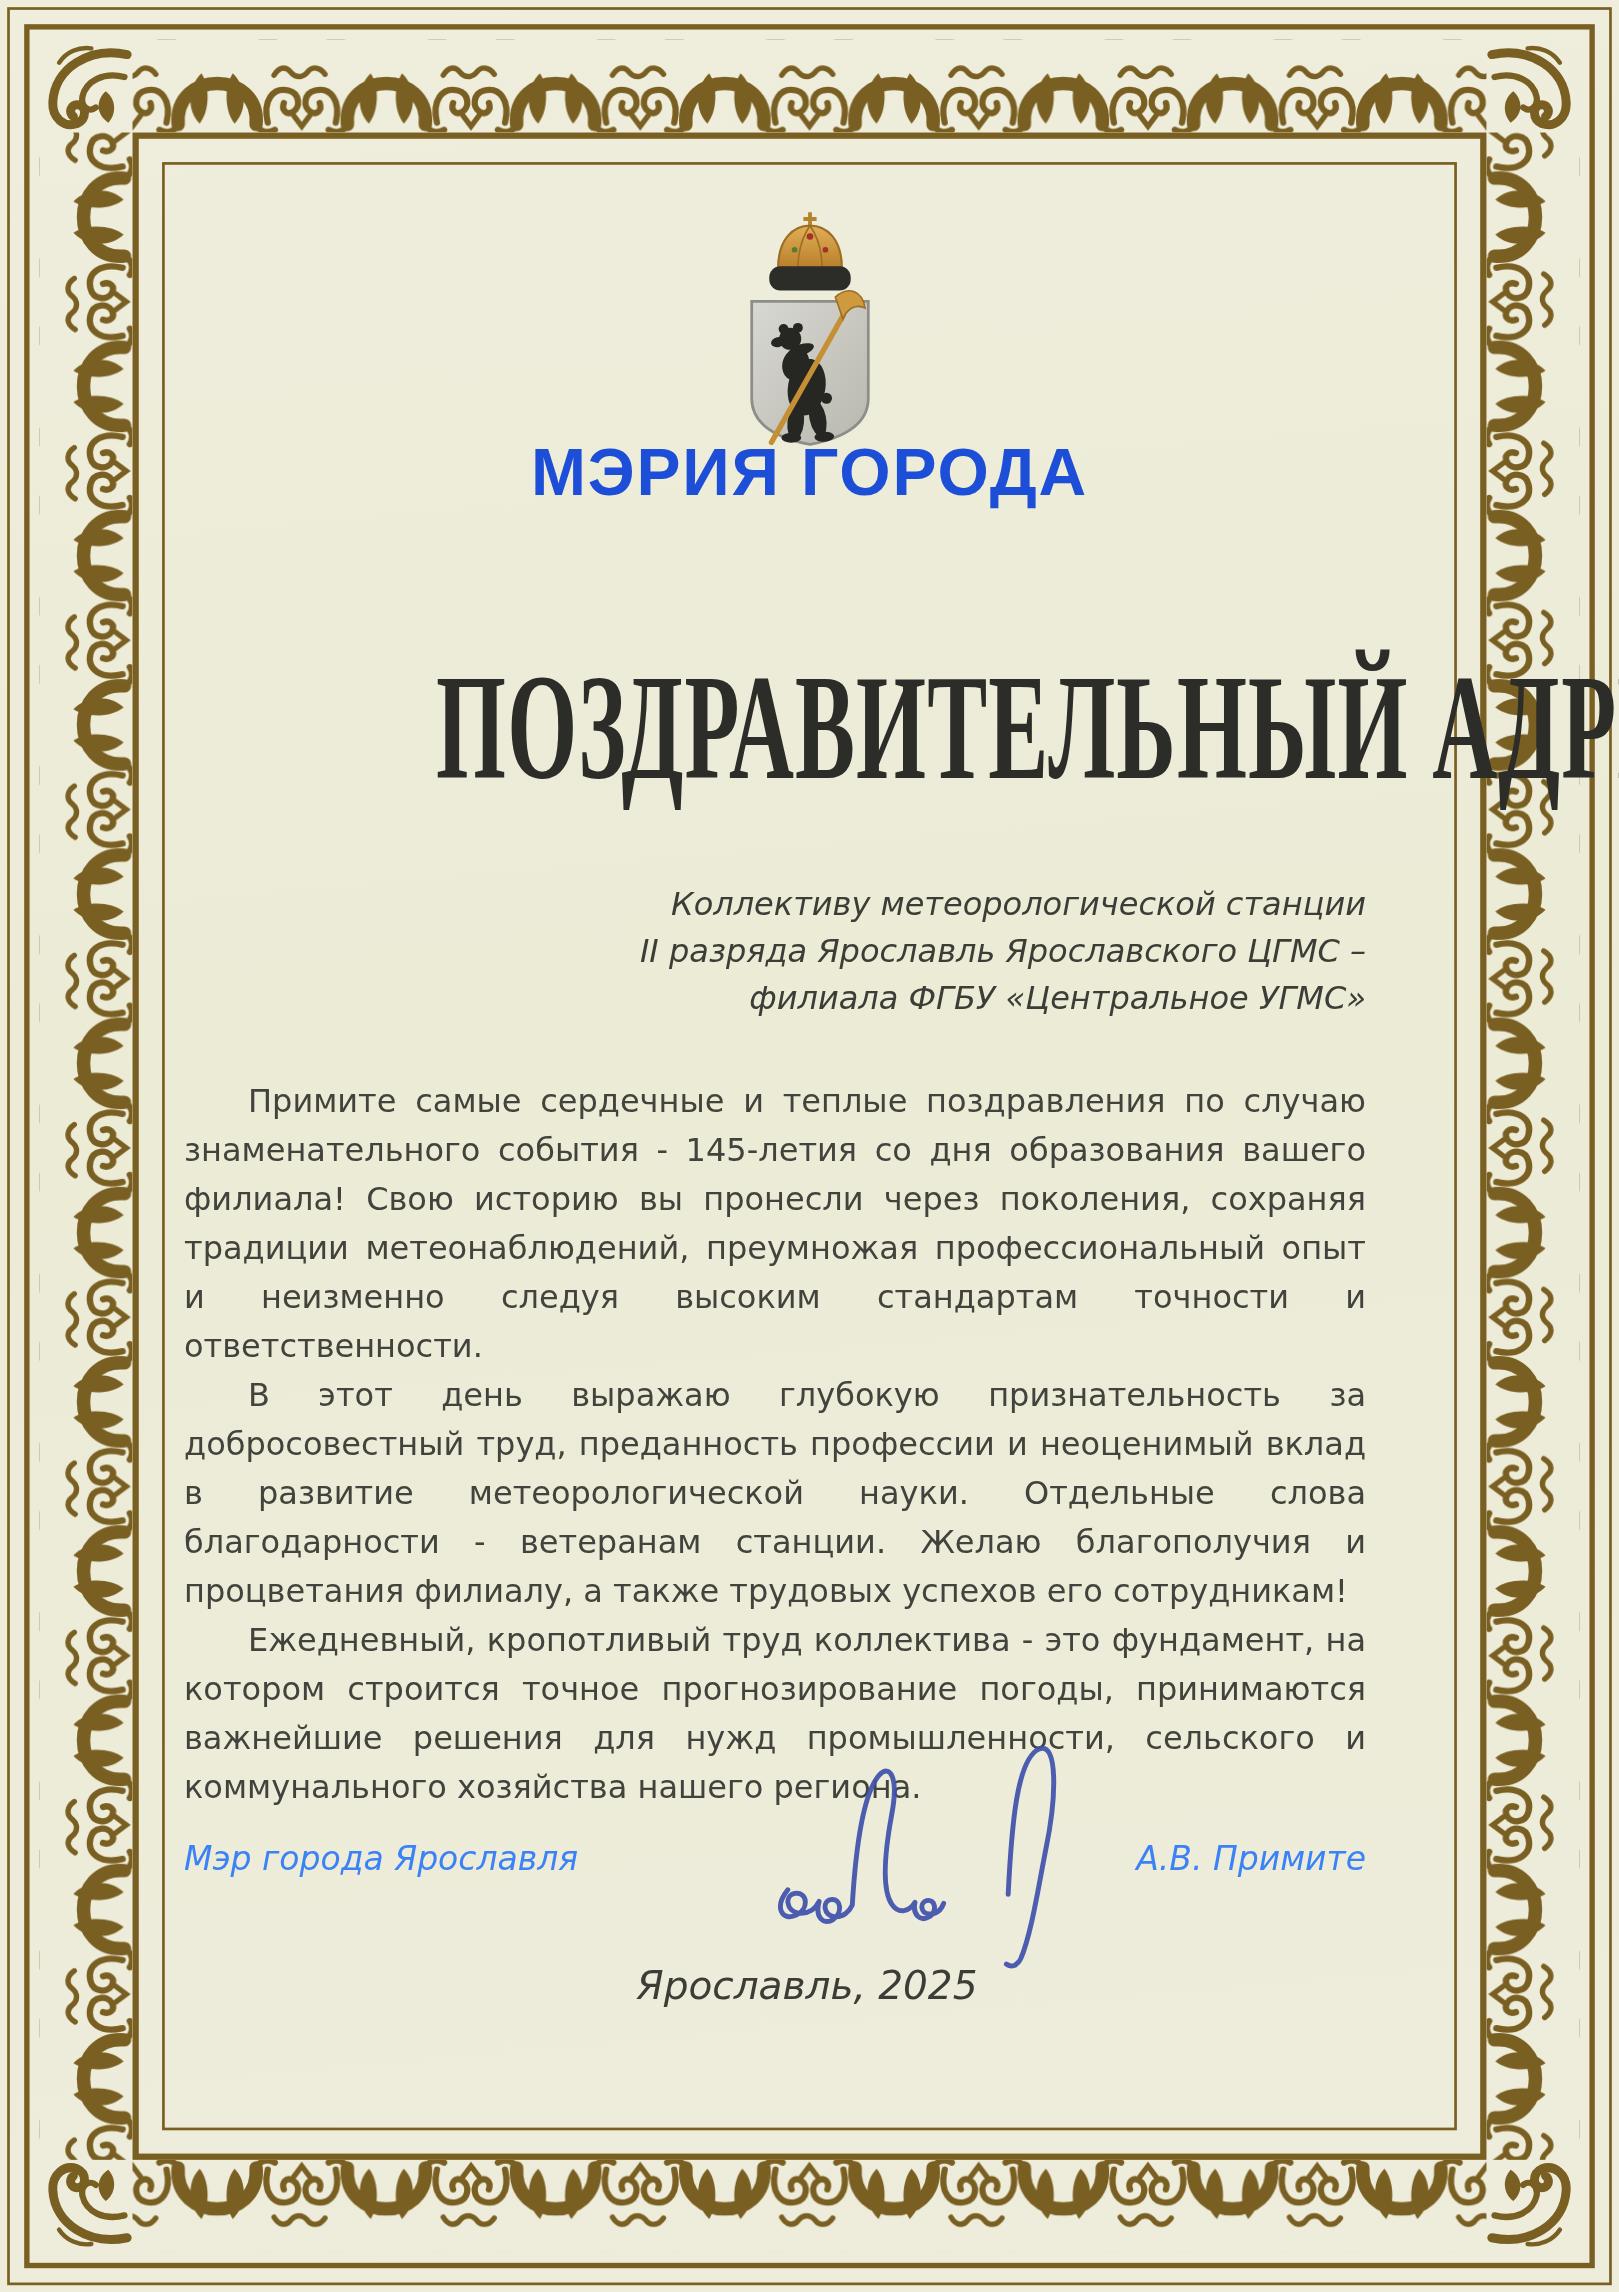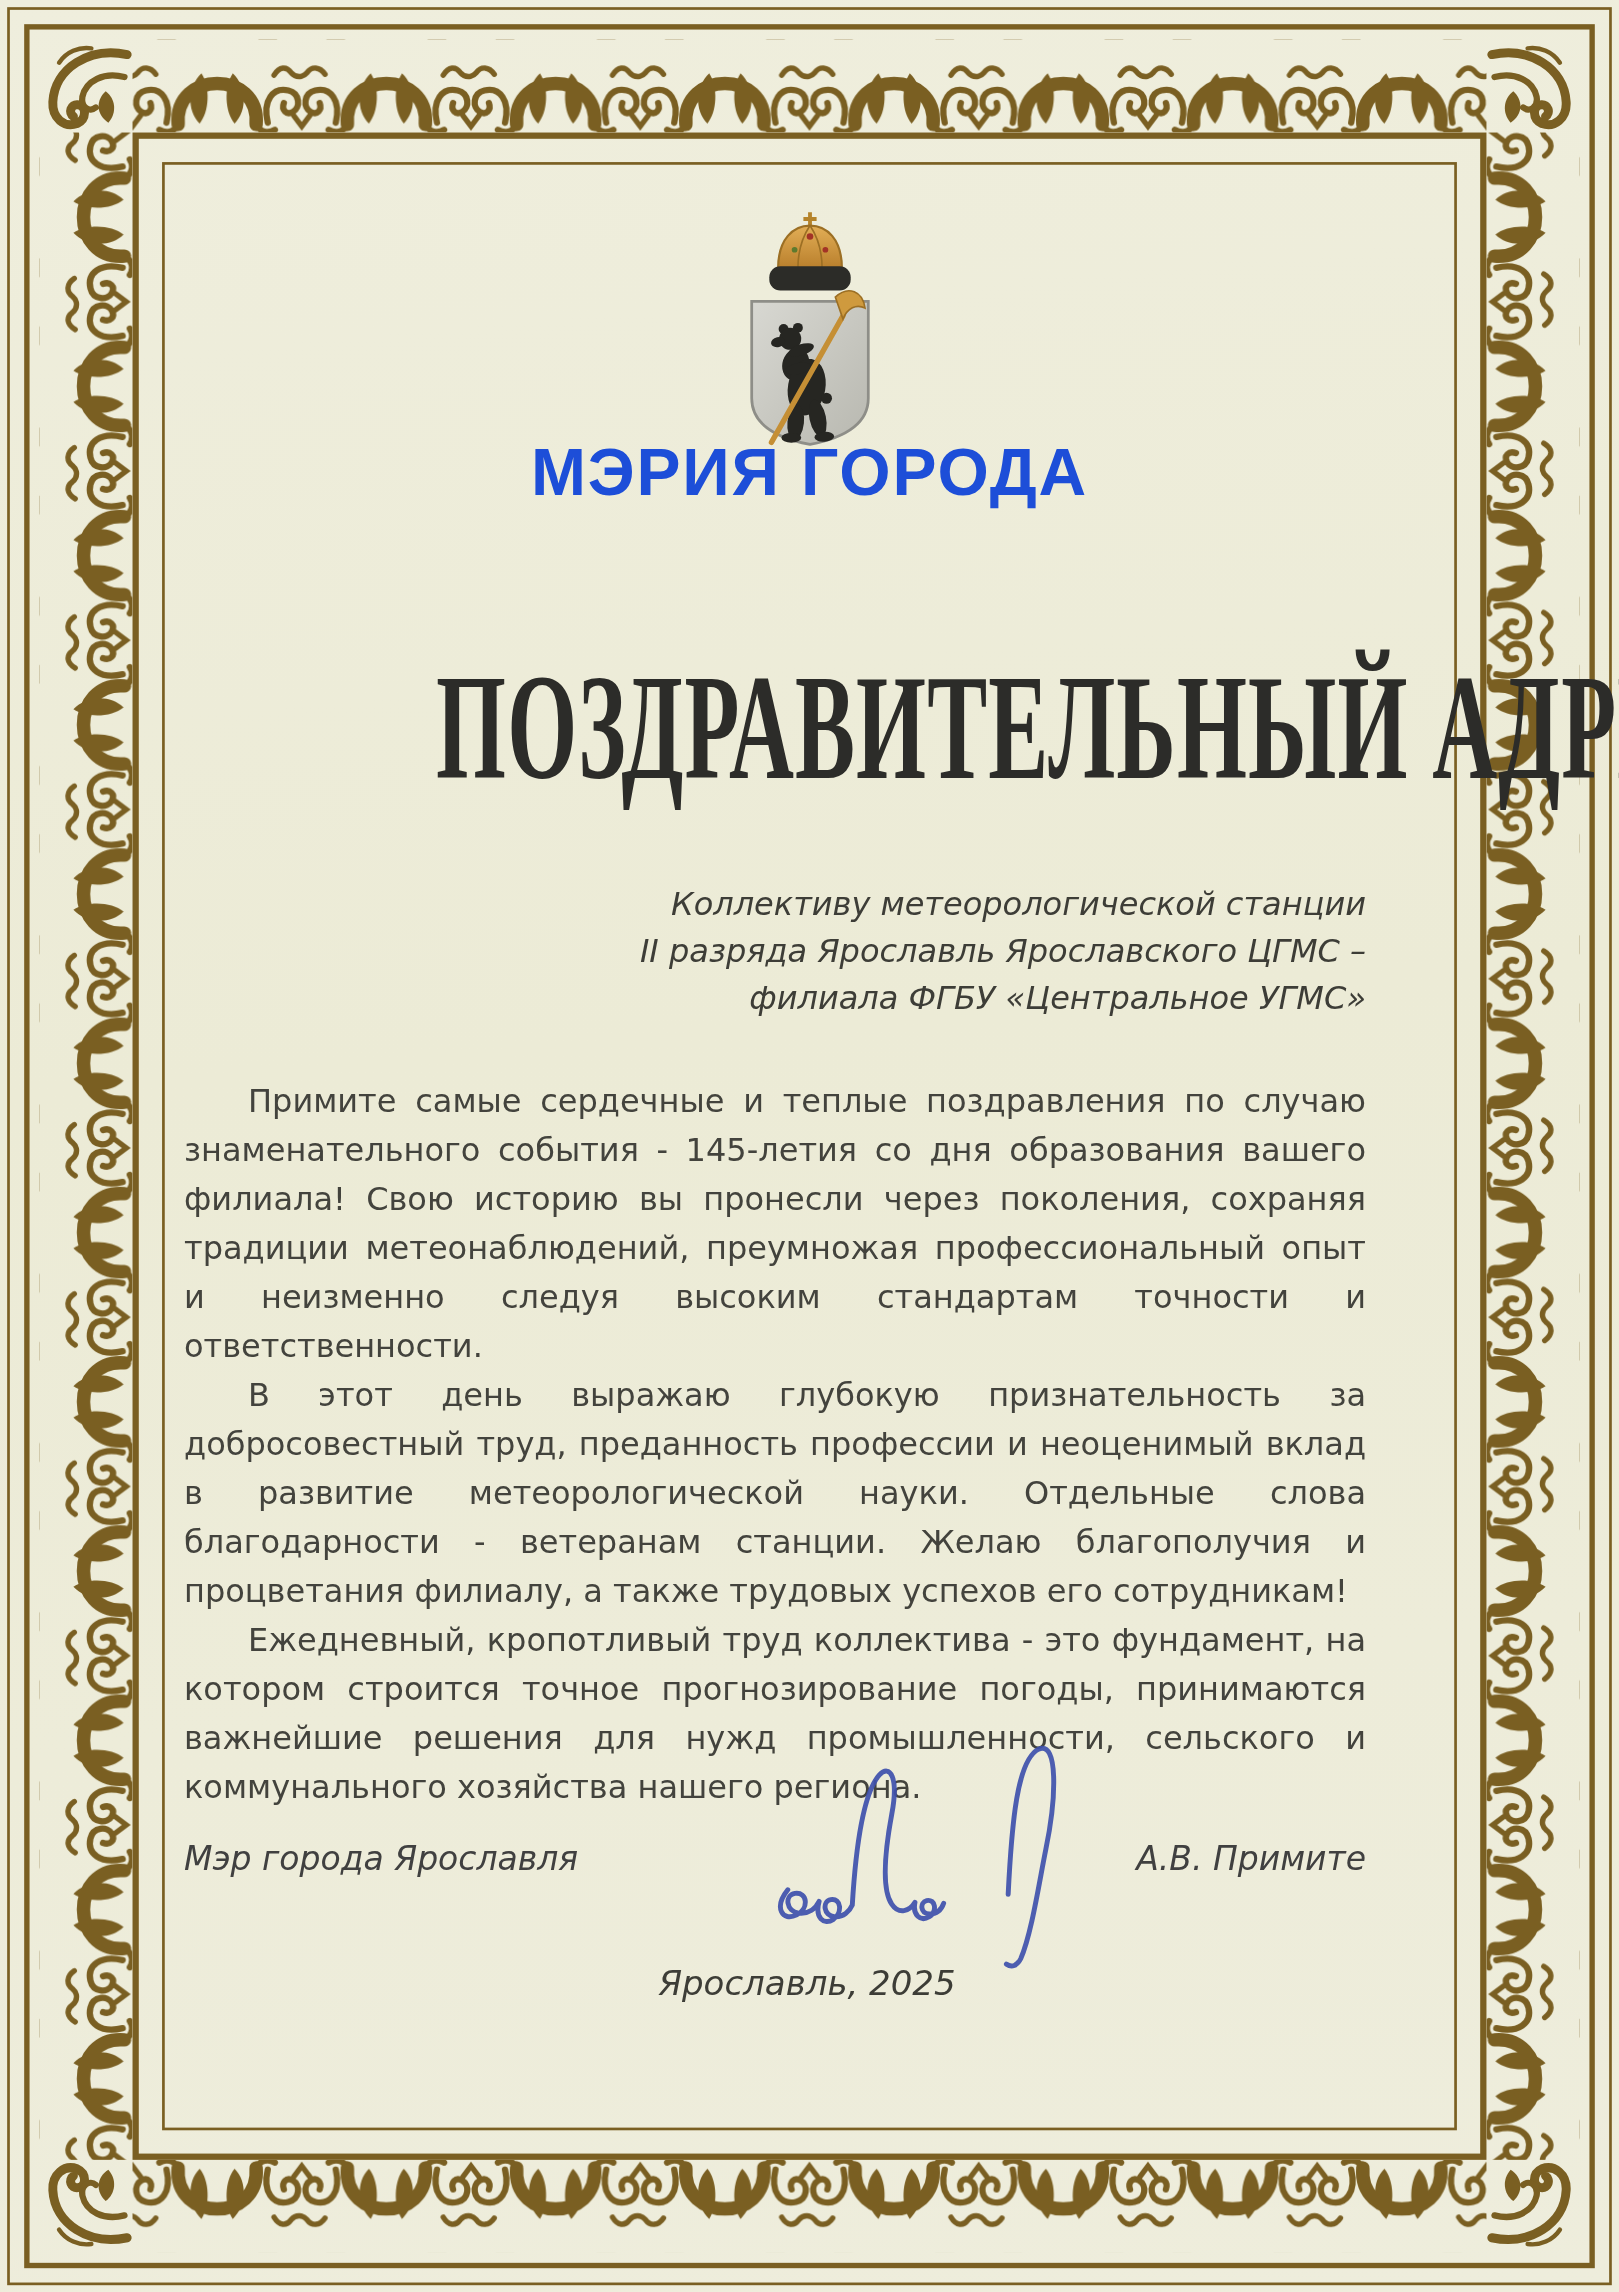--- a/index.html
+++ b/index.html
@@ -31,26 +31,26 @@
   }
   .body-text{
     position:absolute;top:1077px;left:184px;width:1182px;
     font-size:32px;line-height:49px;color:#43433d;
     text-align:justify;
   }
   .body-text p{margin:0;text-indent:64px;}
   .sign-row{
     position:absolute;top:1838px;left:184px;width:1182px;
     display:flex;justify-content:space-between;align-items:center;
-    font-style:italic;font-size:33px;line-height:41px;color:#404040;
+    font-style:italic;font-size:33px;line-height:41px;color:#3b82f6;
   }
   .signature-svg{position:absolute;left:743px;top:1715px;width:430px;height:260px;}
   .place-year{
     position:absolute;top:1963px;left:0;right:5px;text-align:center;
-    font-style:italic;font-size:34px;color:#3d3d37;
+    font-style:italic;font-size:39px;color:#3d3d37;
   }
 </style>
 </head>
 <body>
 
 <svg class="frame" viewBox="0 0 1808 2560" xmlns="http://www.w3.org/2000/svg">
   <defs>
     <g id="sideMotif" fill="none" stroke="#7a5f22" stroke-linecap="round">
       <path stroke-width="15" d="M51,95 C46,34 143,34 138,95"></path>
       <path stroke-width="7" d="M51,95 C47,103 38,106 30,101 M138,95 C142,103 151,106 159,101"></path>

